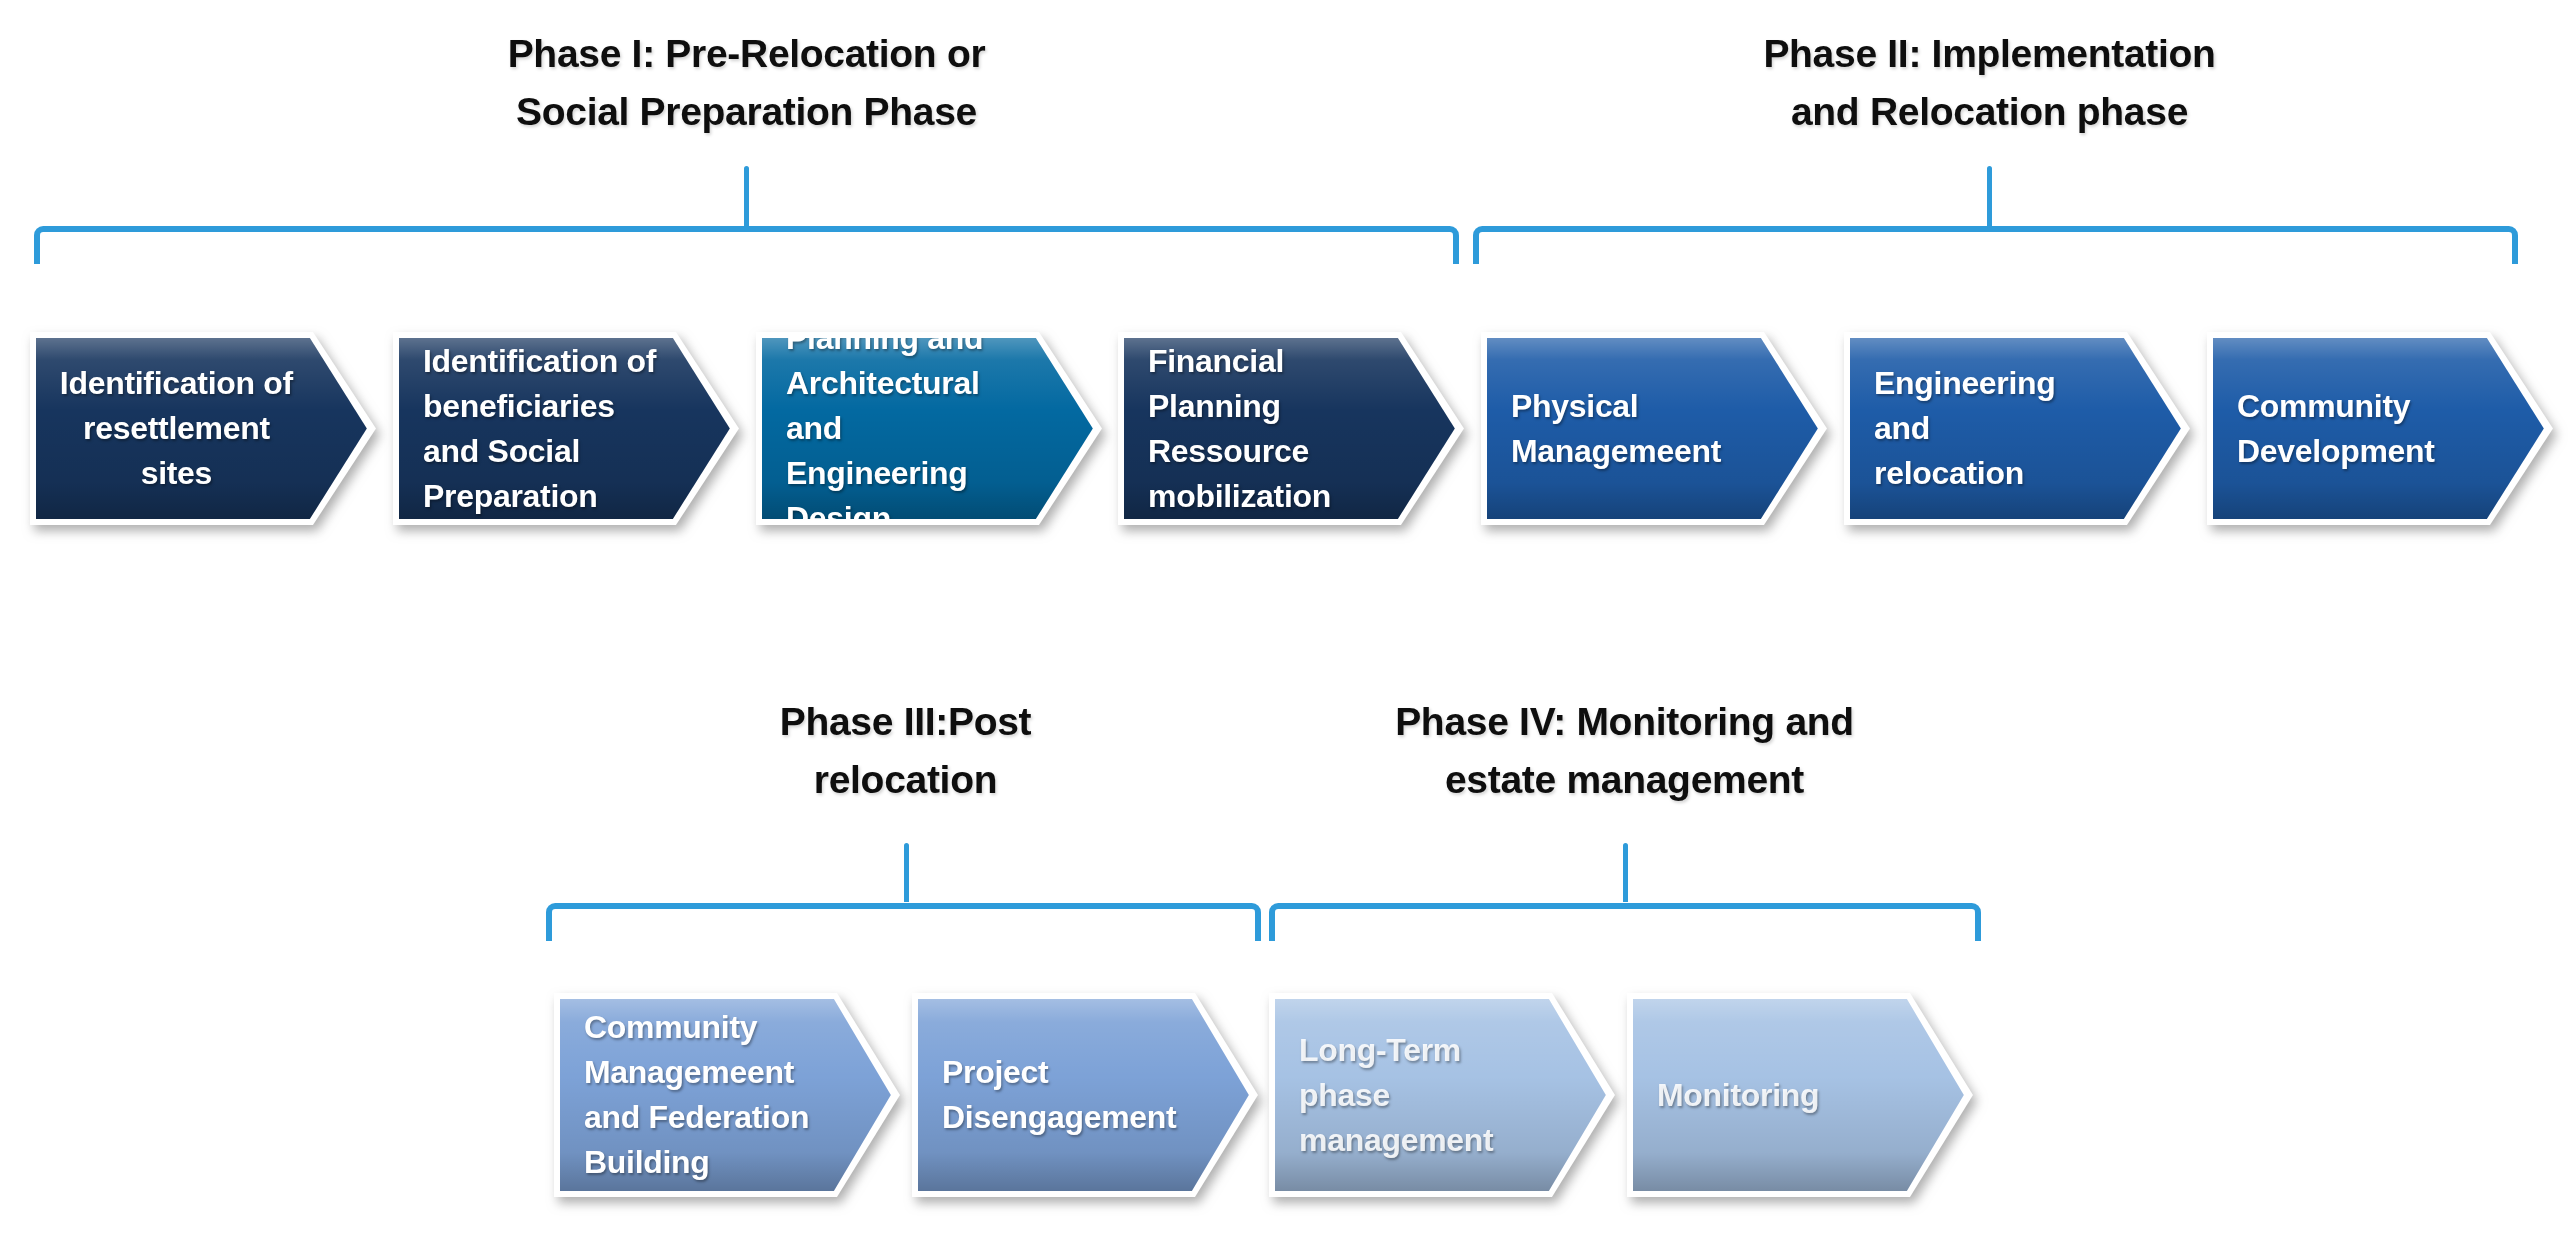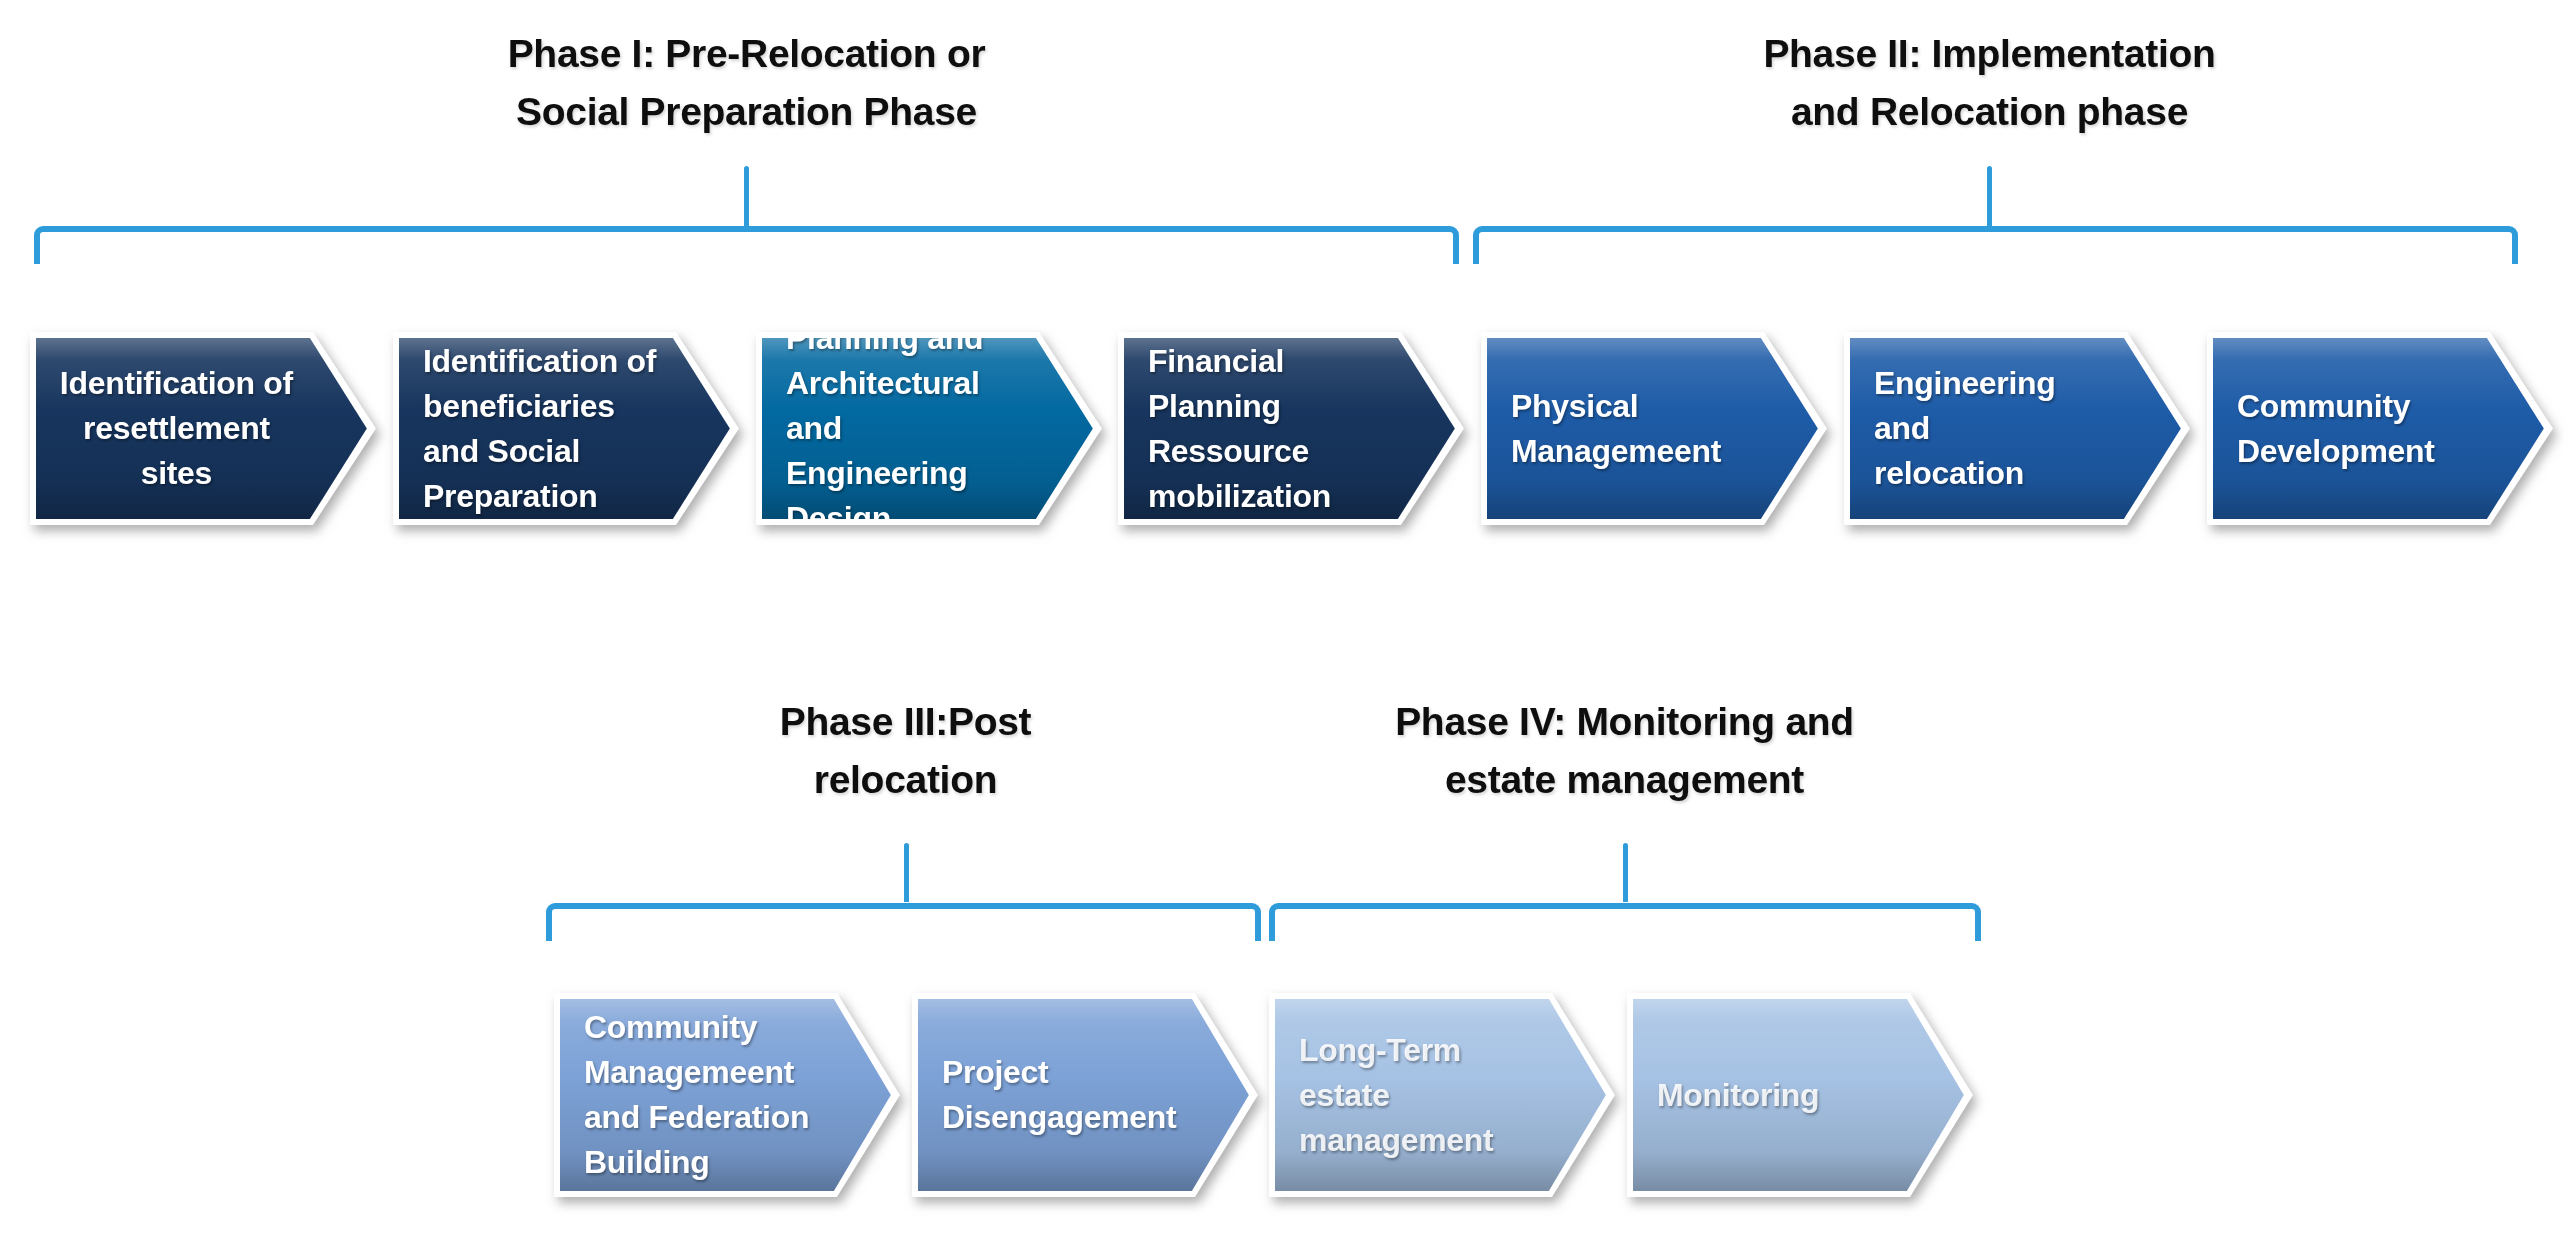--- a/index.html
+++ b/index.html
@@ -197,21 +197,21 @@
           <div class="sheen"></div>
         <span class="arrow-label" style="color: rgb(255, 255, 255);">Project
 Disengagement</span>
         </div>
     </div>
     <div class="arrow" style="left:1269px;">
       <div class="shape"></div>
       <div class="fill" style="background: rgb(166, 194, 228);">
           <div class="sheen"></div>
         <span class="arrow-label" style="color: rgba(255, 255, 255, 0.88);">Long-Term
-estate
+phase
 management</span>
         </div>
     </div>
     <div class="arrow" style="left:1627px;">
       <div class="shape"></div>
       <div class="fill" style="background: rgb(166, 194, 228);">
           <div class="sheen"></div>
         <span class="arrow-label" style="color: rgba(255, 255, 255, 0.88);">Monitoring</span>
         </div>
     </div>

